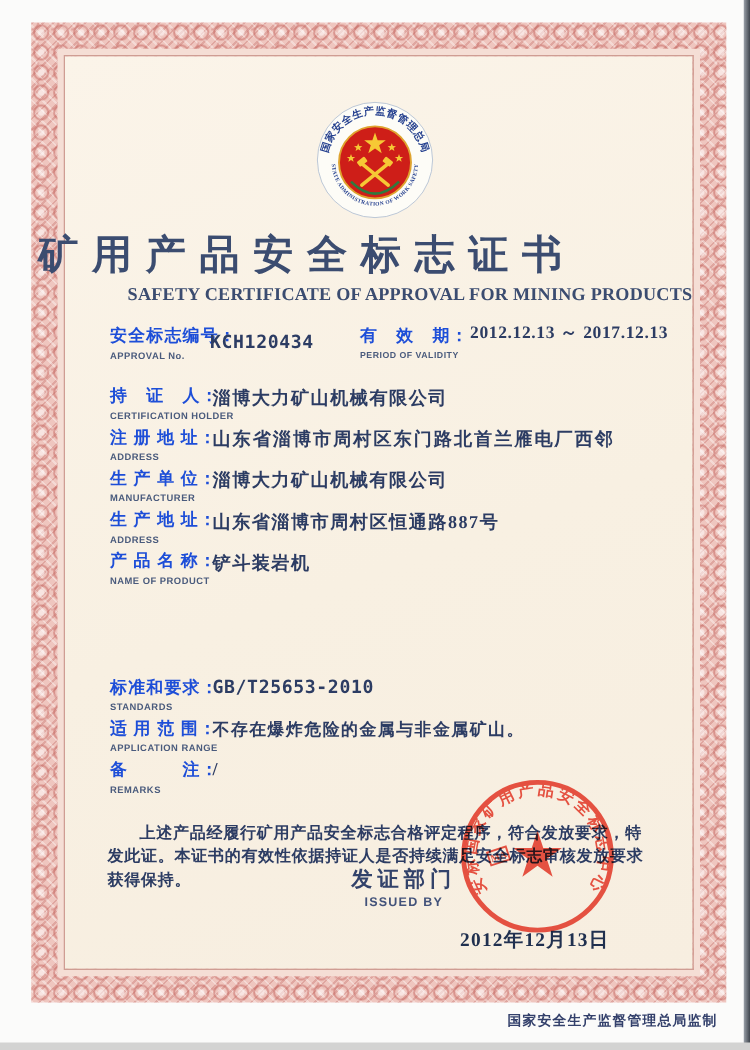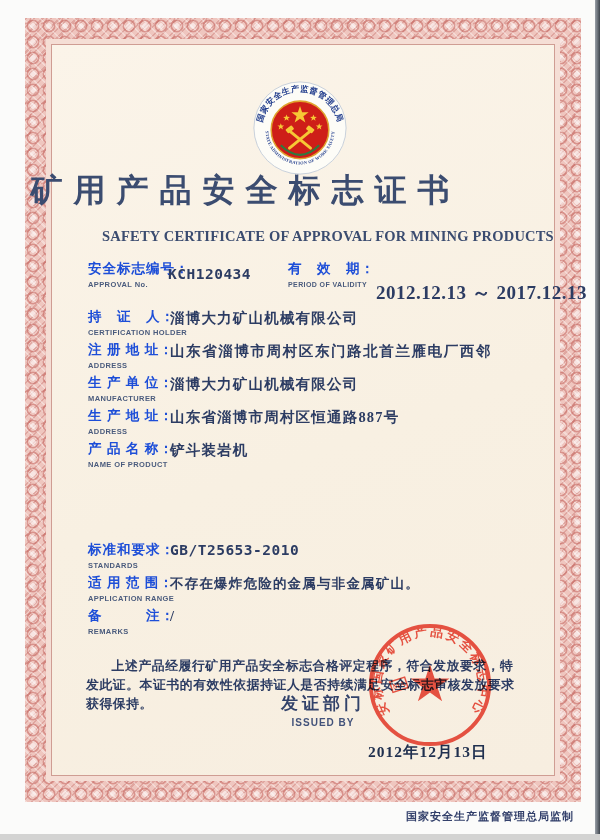--- a/index.html
+++ b/index.html
@@ -16,21 +16,21 @@
          radial-gradient(circle at 8px 8px, transparent 4.5px, rgba(198,104,98,0.55) 5px 6px, transparent 6.8px),
          radial-gradient(circle at 0 0, transparent 4.5px, rgba(198,104,98,0.4) 5px 6px, transparent 6.8px),
          repeating-linear-gradient(45deg, rgba(255,255,255,0.35) 0 1.5px, transparent 1.5px 6px),
          repeating-linear-gradient(135deg, rgba(183,84,79,0.28) 0 1.5px, transparent 1.5px 6px);
        background-size:16px 16px,16px 16px,16px 16px,auto,auto;}
   .paper{position:absolute;left:26px;top:26px;right:26px;bottom:26px;
        background:linear-gradient(160deg,#fbf4e9 0%,#f8f0e2 55%,#f7eee0 100%);
        border:1px solid #cf9d93;
        box-shadow:0 0 0 5px #f5ded5;}
   .content{position:absolute;left:0;top:0;width:600px;height:840px;z-index:5;}
-  .title{position:absolute;left:0;top:169px;width:480px;text-align:center;
+  .title{position:absolute;left:0;top:182px;width:480px;text-align:center;
        font-size:32px;font-weight:bold;letter-spacing:11px;padding-left:11px;
        box-sizing:border-box;color:#3b4c70;}
   .subtitle{position:absolute;left:0;top:228px;width:600px;text-align:center;
        font-size:14.5px;font-weight:bold;letter-spacing:0.2px;color:#3b4c70;margin-left:28px;}
   .lab{font-size:13.5px;font-weight:bold;letter-spacing:1px;color:#1d4ed8;line-height:15px;}
   .cap{font-size:7.5px;letter-spacing:0.4px;color:#4a5b7d;line-height:9px;margin-top:4px;
        font-family:"Liberation Sans","DejaVu Sans",sans-serif;font-weight:bold;}
   .val{font-size:14.5px;font-weight:bold;letter-spacing:1.2px;color:#2c3c63;}
   .valnum{font-family:"DejaVu Sans Mono","Liberation Mono",monospace;letter-spacing:0.5px;}
   .row{position:absolute;left:88px;}
@@ -94,21 +94,21 @@
   <div class="row" style="top:261px;">
     <div class="lab">安全标志编号：</div>
     <div class="cap">APPROVAL No.</div>
   </div>
   <div class="val valnum" style="position:absolute;left:168px;top:266px;">KCH120434</div>
 
   <div class="row" style="left:288px;top:261px;">
     <div class="lab">有　效　期：</div>
     <div class="cap" style="font-size:7px;">PERIOD OF VALIDITY</div>
   </div>
-  <div class="val" style="position:absolute;left:376px;top:280px;font-size:19px;white-space:nowrap;letter-spacing:0.5px;">2012.12.13 ～ 2017.12.13</div>
+  <div class="val" style="position:absolute;left:376px;top:257px;font-size:14px;white-space:nowrap;letter-spacing:0.5px;">2012.12.13 ～ 2017.12.13</div>
 
   <div class="row" style="top:309px;">
     <div class="lab">持　证　人：</div>
     <div class="cap">CERTIFICATION HOLDER</div>
     <div class="rv val">淄博大力矿山机械有限公司</div>
   </div>
   <div class="row" style="top:342px;">
     <div class="lab">注 册 地 址：</div>
     <div class="cap">ADDRESS</div>
     <div class="rv val" style="letter-spacing:1.6px;">山东省淄博市周村区东门路北首兰雁电厂西邻</div>

